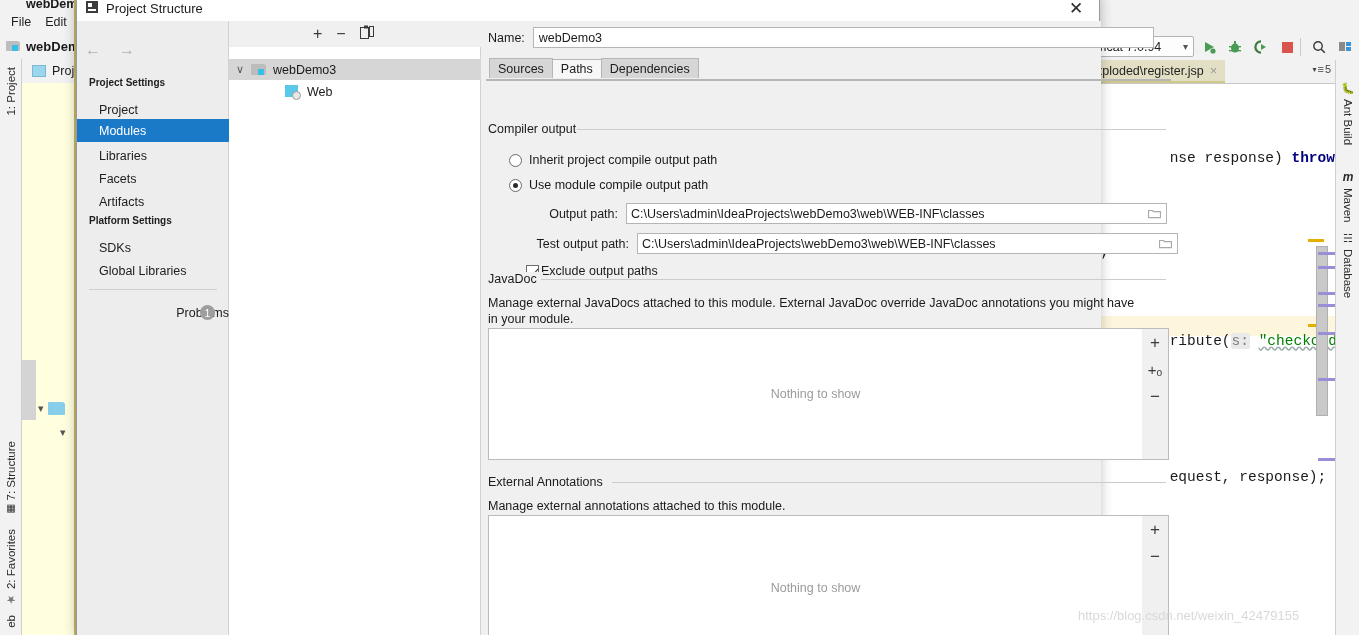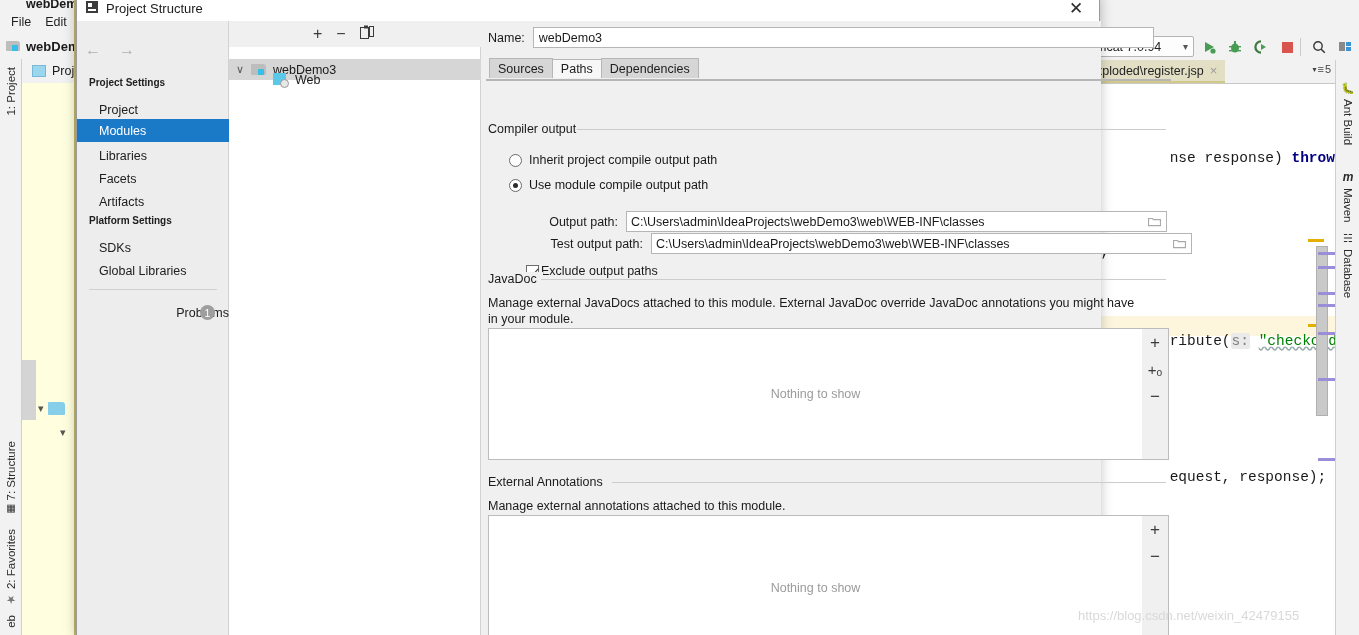--- a/index.html
+++ b/index.html
@@ -529,21 +529,21 @@
 
       <div class="mod-row sel" style="top:38px;">
         <span style="width:22px;text-align:center;color:#555;font-size:11px;">∨</span>
         <span style="display:inline-block;position:relative;width:17px;height:13px;margin-right:5px;">
           <span style="position:absolute;left:0;top:1px;width:15px;height:11px;background:#bdbdbd;border-radius:1px 3px 1px 1px;"></span>
           <span style="position:absolute;left:7px;top:6px;width:6px;height:6px;background:#36c0e8;"></span>
         </span>
         <span>webDemo3</span>
       </div>
 
-      <div class="mod-row" style="top:48px;padding-left:44px;">
+      <div class="mod-row" style="top:60px;padding-left:56px;">
         <span style="display:inline-block;position:relative;width:17px;height:14px;margin-right:5px;">
           <span style="position:absolute;left:0;top:0;width:13px;height:12px;background:#5ac8e8;"></span>
           <span style="position:absolute;left:7px;top:6px;width:9px;height:9px;border-radius:50%;background:#e8e8e8;border:1px solid #9a9a9a;"></span>
         </span>
         <span>Web</span>
       </div>
     </div>
 
     <div class="dlg-main">
 
@@ -565,34 +565,34 @@
       <div class="radio-row" style="left:28px; top:132px;">
         <span class="radio"></span>
         <span>Inherit project compile output path</span>
       </div>
 
       <div class="radio-row" style="left:28px; top:157px;">
         <span class="radio on"></span>
         <span>Use module compile output path</span>
       </div>
 
-      <div class="path-row" style="left:0px; top:190px;">
+      <div class="path-row" style="left:0px; top:182px;">
         <span class="path-label" style="width:145px;">Output path:</span>
         <span class="path-field">
           <span>C:\Users\admin\IdeaProjects\webDemo3\web\WEB-INF\classes</span>
           <span class="folder-ico">
             <svg width="13" height="11" viewBox="0 0 13 11">
                 <path d="M0.5 2.5h4l1 1.2h7v6h-12z" fill="none" stroke="#a9a9a9" stroke-width="1.2"></path>
               </svg>
           </span>
         </span>
       </div>
 
       <div class="path-row" style="left:0px; top:212px;">
-        <span class="path-label" style="width:170px;">Test output path:</span>
+        <span class="path-label" style="width:156px;">Test output path:</span>
         <span class="path-field">
           <span>C:\Users\admin\IdeaProjects\webDemo3\web\WEB-INF\classes</span>
           <span class="folder-ico">
             <svg width="13" height="11" viewBox="0 0 13 11">
                 <path d="M0.5 2.5h4l1 1.2h7v6h-12z" fill="none" stroke="#a9a9a9" stroke-width="1.2"></path>
               </svg>
           </span>
         </span>
       </div>
 

